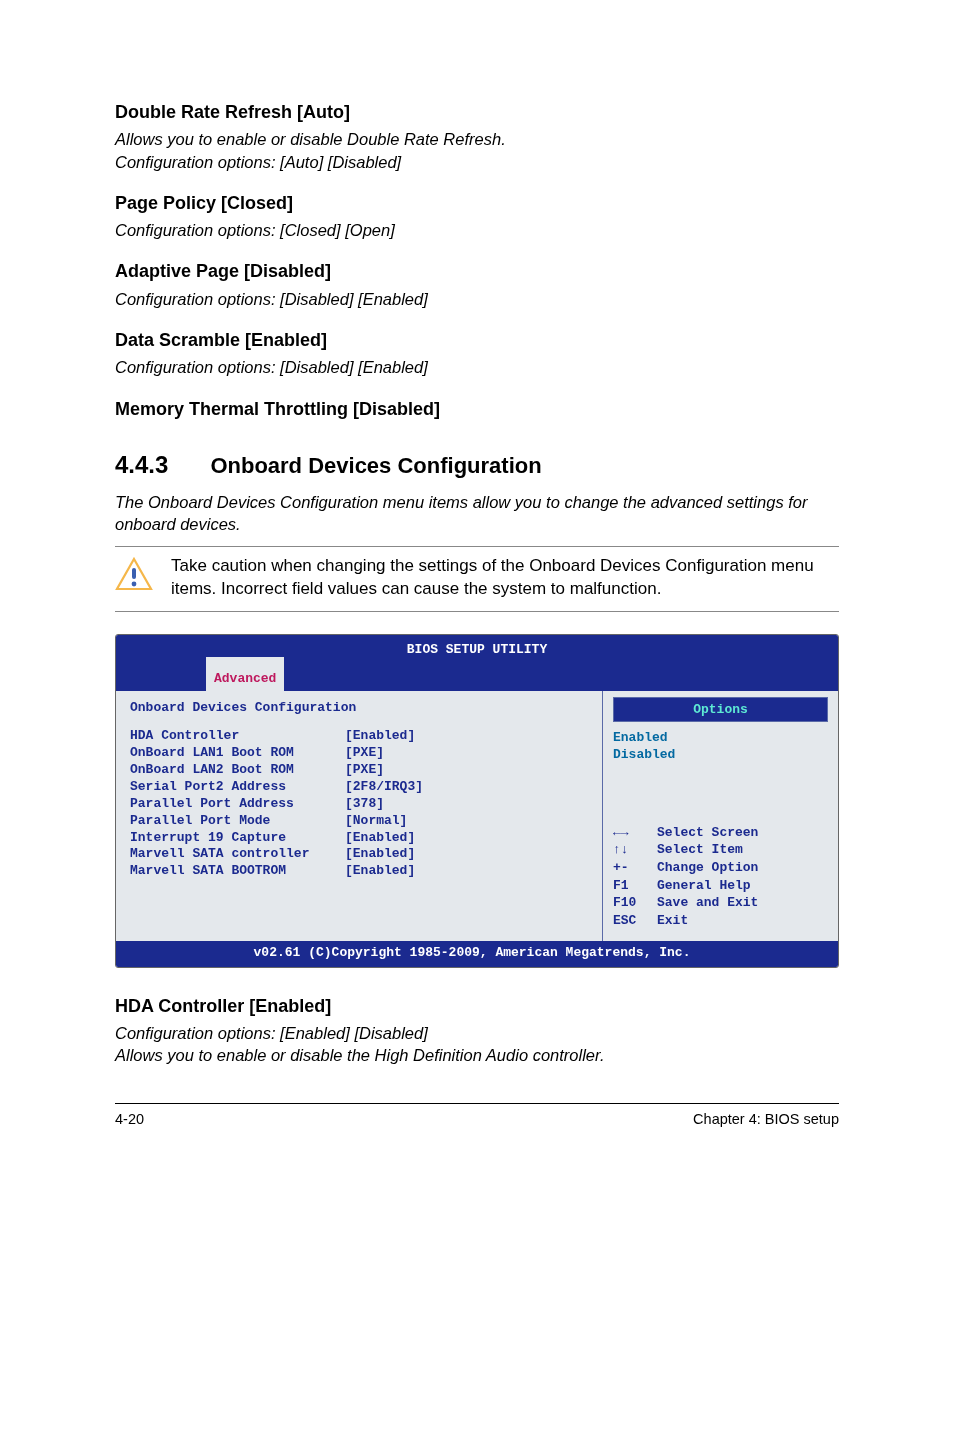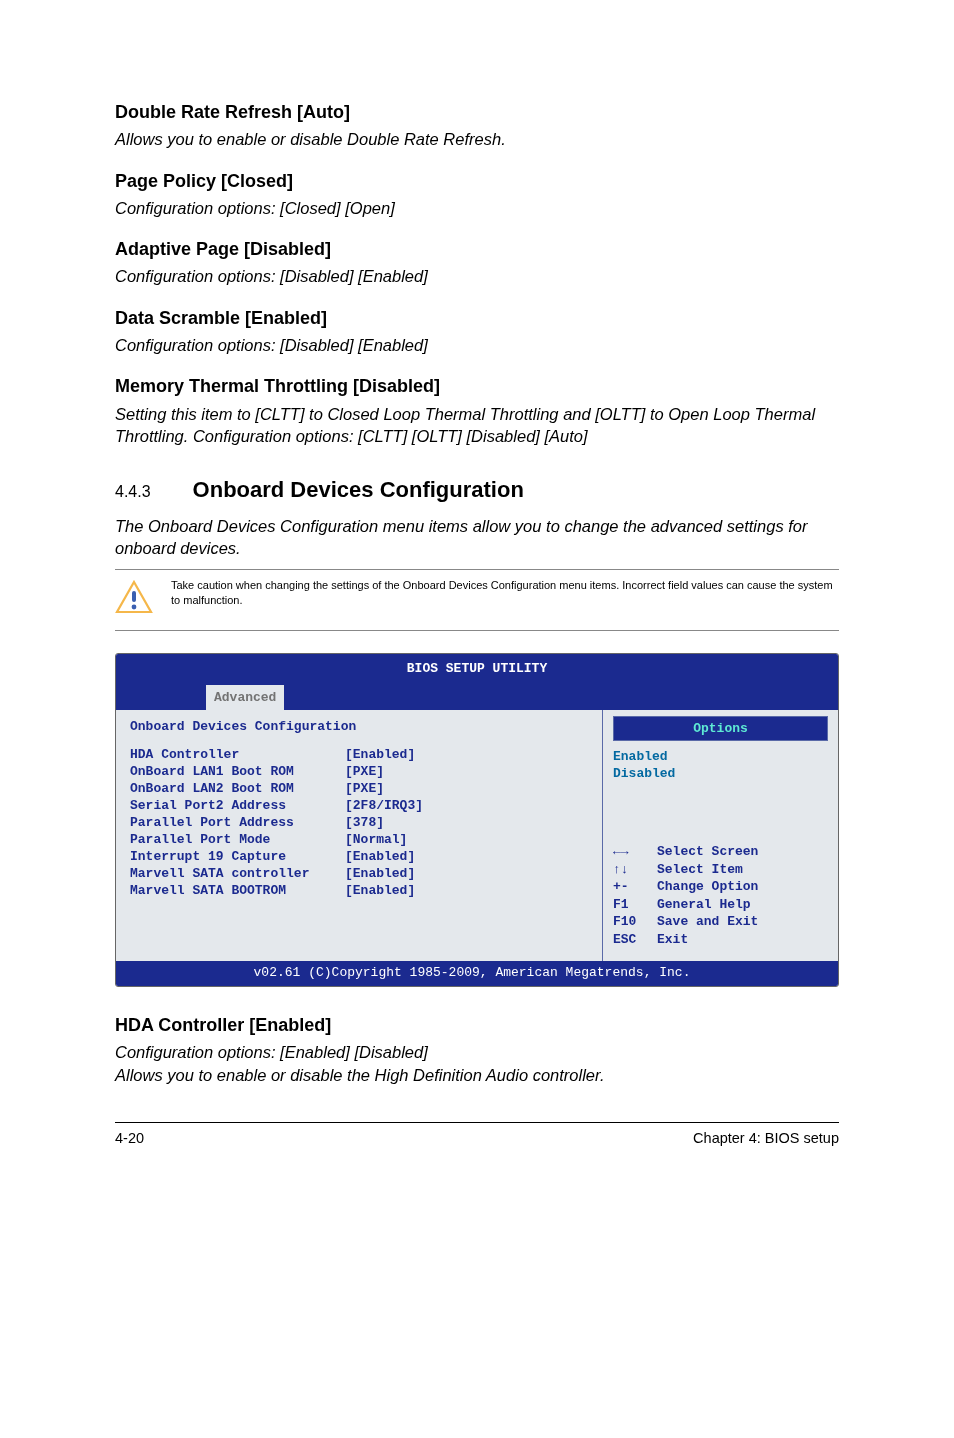--- a/index.html
+++ b/index.html
@@ -22,34 +22,34 @@
     margin-bottom: 4px;
   }
   .body-text { font-size: 16.5px; font-style: italic; }
   .h2-row {
     display: flex;
     align-items: baseline;
     gap: 42px;
     margin-top: 28px;
     margin-bottom: 10px;
   }
-  .h2-num { font-weight: normal; font-size: 16px; }
+  .h2-num { font-weight: bold; font-size: 24px; }
   .h2-title { font-weight: bold; font-size: 22px; }
   .callout {
     display: flex;
     align-items: flex-start;
     gap: 18px;
     border-top: 1px solid #888;
     border-bottom: 1px solid #888;
     padding: 8px 4px 10px 0;
     margin-top: 10px;
     margin-bottom: 22px;
   }
   .callout .icon { flex: 0 0 auto; margin-top: 2px; }
-  .callout .txt { font-size: 11px; line-height: 1.35; }
+  .callout .txt { font-size: 17px; line-height: 1.35; }
   
   .bios {
     font-family: "Courier New", monospace;
     font-size: 13px;
     border: 1px solid #666;
     border-radius: 3px;
     overflow: hidden;
     margin-bottom: 26px;
   }
   .bios-title {
@@ -59,23 +59,23 @@
     padding: 6px 0 0 0;
     font-weight: bold;
     height: 56px;
     position: relative;
   }
   .bios-tab {
     position: absolute;
     left: 90px;
     bottom: 0;
     background: #e4e8ec;
-    color: #737373;
-    font-weight: bold;
-    padding: 4px 8px 3px 8px;
+    color: #be185d;
+    font-weight: bold;
+    padding: 13px 8px 3px 8px;
     font-family: Liberation Mono, monospace;
   }
   .bios-body {
     display: flex;
     background: #e4e8ec;
   }
   .bios-left {
     flex: 1 1 auto;
     padding: 8px 14px 16px 14px;
     border-right: 1px solid #5a6aa8;
@@ -109,57 +109,57 @@
   }
   .opt-item { color: #0369a1; font-weight: bold; line-height: 1.3; }
   .nav-block { margin-top: 60px; color: #1b2a8f; font-weight: bold; line-height: 1.35; }
   .nav-row { display: flex; white-space: pre; }
   .nav-row .k { width: 44px; }
   .bios-footer {
     background: #1b2a8f;
     color: #fff;
     text-align: center;
     padding: 3px 10px 5px 0;
-    font-weight: normal;
+    font-weight: bold;
   }
   .page-footer {
     display: flex;
     justify-content: space-between;
     font-size: 14.5px;
     border-top: 1px solid #000;
     padding-top: 6px;
     margin-top: 36px;
   }
 </style>
 </head>
 <body>
 
 <div class="sect">
   <div class="h3">Double Rate Refresh [Auto]</div>
   <div class="body-text">Allows you to enable or disable Double Rate Refresh.</div>
+  <div class="body-text">Configuration options: [Auto] [Disabled]</div>
 </div>
 
 <div class="sect">
   <div class="h3">Page Policy [Closed]</div>
   <div class="body-text">Configuration options: [Closed] [Open]</div>
 </div>
 
 <div class="sect">
   <div class="h3">Adaptive Page [Disabled]</div>
   <div class="body-text">Configuration options: [Disabled] [Enabled]</div>
 </div>
 
 <div class="sect">
   <div class="h3">Data Scramble [Enabled]</div>
   <div class="body-text">Configuration options: [Disabled] [Enabled]</div>
 </div>
 
 <div class="sect">
   <div class="h3">Memory Thermal Throttling [Disabled]</div>
-  <div class="body-text">Setting this item to [CLTT] to Closed Loop Thermal Throttling and [OLTT] to Open Loop Thermal Throttling. Configuration options: [CLTT] [OLTT] [Disabled] [Auto]</div>
 </div>
 
 <div class="h2-row">
   <span class="h2-num">4.4.3</span>
   <span class="h2-title">Onboard Devices Configuration</span>
 </div>
 <div class="body-text">The Onboard Devices Configuration menu items allow you to change the advanced settings for onboard devices.</div>
 
 <div class="callout">
   <span class="icon">

